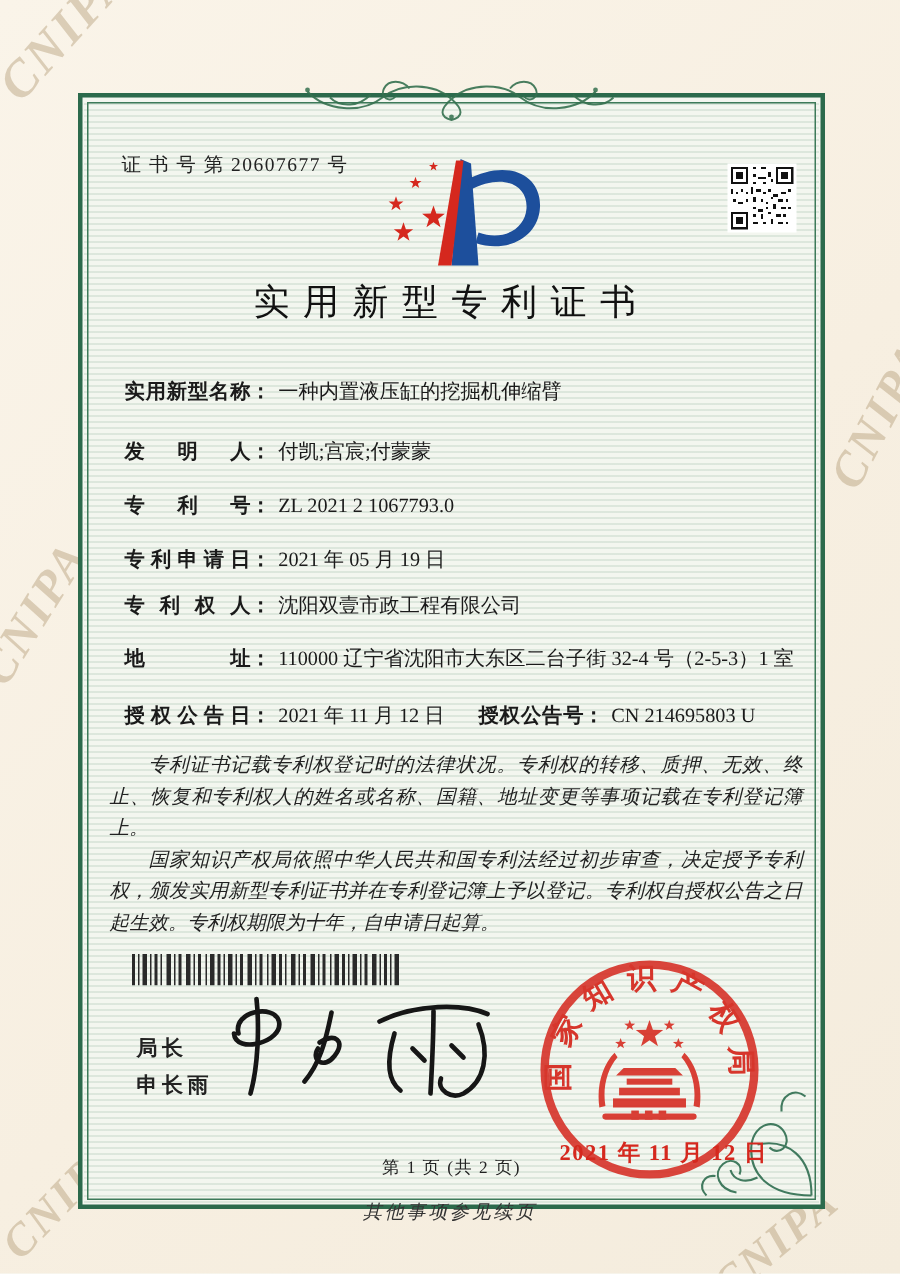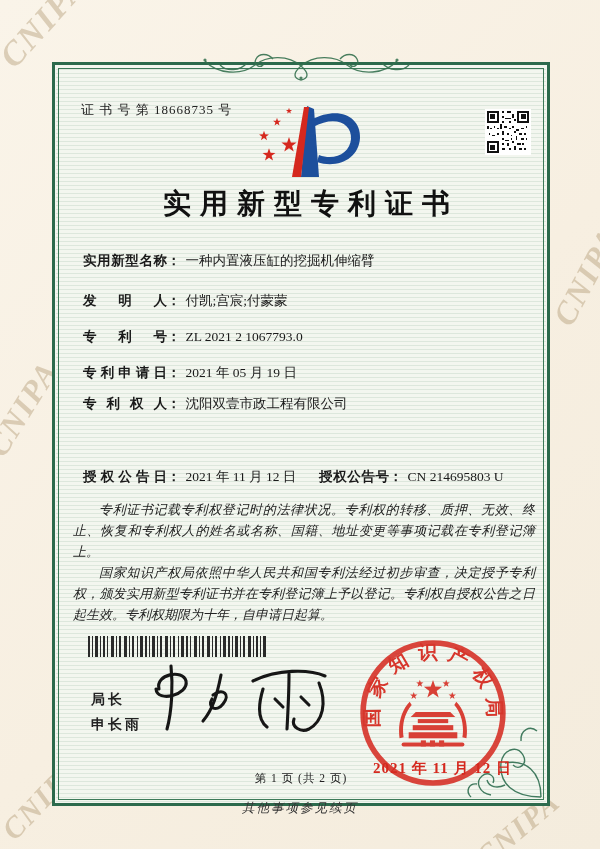--- a/index.html
+++ b/index.html
@@ -38,22 +38,22 @@
   .ornament-top{ position:absolute; left:50%; top:-14px; transform:translateX(-50%); }
   .ornament-br{ position:absolute; right:2px; bottom:2px; }
 
   
   .cert-no{
     position:absolute; left:26px; top:36px; font-size:13px; letter-spacing:1px; color:#222;
   }
   .logo{ position:absolute; left:196px; top:38px; }
   .qr{ position:absolute; left:430px; top:44px; width:46px; height:46px; background:#fff; padding:2px; }
   .title{
-    position:absolute; left:10px; top:120px; width:100%; text-align:center;
-    font-size:28px; font-weight:bold; letter-spacing:9px; color:#111;
+    position:absolute; left:0; top:120px; width:100%; text-align:center;
+    font-size:24px; font-weight:normal; letter-spacing:9px; color:#111;
   }
 
   
   .row{ position:absolute; left:28px; width:452px; font-size:13.5px; line-height:20px; }
   .flabel{
     display:inline-block; width:84px; vertical-align:top;
     text-align:justify; text-align-last:justify; font-weight:600; color:#1a1a1a;
   }
   .fcolon{ display:inline-block; vertical-align:top; font-weight:600; }
   .fvalue{ display:inline-block; vertical-align:top; margin-left:5px; max-width:348px; color:#1a1a1a; }
@@ -137,21 +137,21 @@
         <path d="M100,92 C72,92 58,78 60,58 C62,44 76,40 82,50 C87,59 78,66 72,60"></path>
         <path d="M100,92 C100,66 84,54 64,58"></path>
         <path d="M50,90 c-12,-2 -16,-13 -9,-19 c6,-5 14,0 11,7"></path>
         <path d="M80,36 c-1,-11 9,-16 16,-10"></path>
         <path d="M30,92 c-6,-6 -2,-14 6,-13"></path>
         <path d="M64,80 c-8,4 -16,2 -18,-5"></path>
       </g>
     </svg>
   </div>
 
-  <div class="cert-no">证 书 号 第 18668735 号</div>
+  <div class="cert-no">证 书 号 第 20607677 号</div>
 
   <div class="logo">
     <svg width="112" height="78" viewBox="0 0 112 78">
       <defs>
         <polygon id="st" points="0,-10 2.35,-3.24 9.51,-3.09 3.80,1.24 5.88,8.09 0,4 -5.88,8.09 -3.80,1.24 -9.51,-3.09 -2.35,-3.24"></polygon>
       </defs>
 
       <polygon points="56,3 63,6 68,74 50,74" fill="#1d4f9c"></polygon>
       <path fill="#1d4f9c" fill-rule="evenodd" d="M60,17 C88,2 110,14 109,35 C108,56 86,66 66,59 L68,52 C84,58 99,50 100,36 C101,20 84,12 62,24 Z"></path>
 
@@ -203,20 +203,23 @@
     <span class="flabel">发明人</span><span class="fcolon">：</span><span class="fvalue">付凯;宫宸;付蒙蒙</span>
   </div>
   <div class="row row-patno">
     <span class="flabel">专利号</span><span class="fcolon">：</span><span class="fvalue">ZL 2021 2 1067793.0</span>
   </div>
   <div class="row row-file">
     <span class="flabel">专利申请日</span><span class="fcolon">：</span><span class="fvalue">2021 年 05 月 19 日</span>
   </div>
   <div class="row row-owner">
     <span class="flabel">专利权人</span><span class="fcolon">：</span><span class="fvalue">沈阳双壹市政工程有限公司</span>
+  </div>
+  <div class="row row-addr">
+    <span class="flabel">地址</span><span class="fcolon">：</span><span class="fvalue">110000 辽宁省沈阳市大东区二台子街 32-4 号（2-5-3）1 室</span>
   </div>
   <div class="row row-grant">
     <span class="flabel">授权公告日</span><span class="fcolon">：</span><span class="fvalue">2021 年 11 月 12 日</span>
     <span class="grant2">
       <span class="flabel">授权公告号</span><span class="fcolon">：</span><span class="fvalue">CN 214695803 U</span>
     </span>
   </div>
 
   <div class="paras">
     <p>专利证书记载专利权登记时的法律状况。专利权的转移、质押、无效、终止、恢复和专利权人的姓名或名称、国籍、地址变更等事项记载在专利登记簿上。</p>

